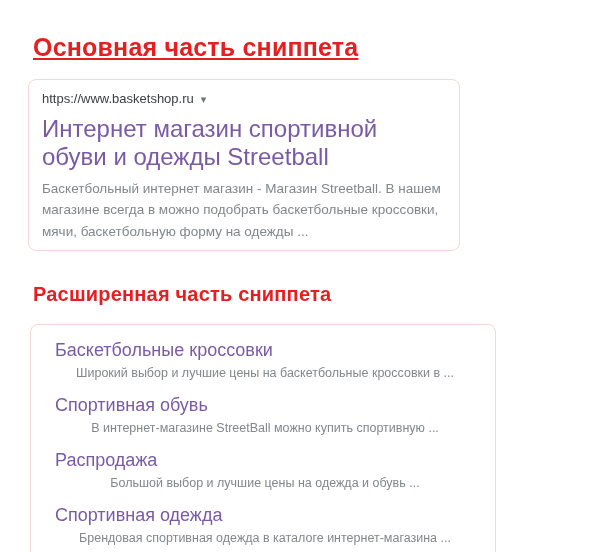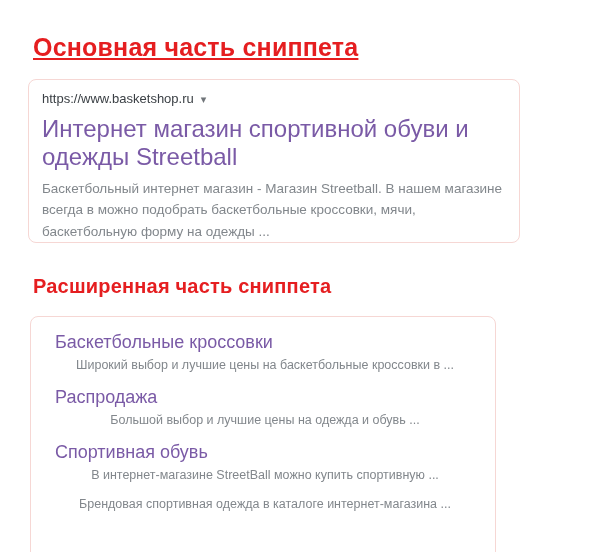--- a/index.html
+++ b/index.html
@@ -23,23 +23,23 @@
   .heading-1{font-size:25px;margin-top:33px;text-decoration:underline;}
   .heading-2{font-size:20px;margin-top:32px;}
 
   .card{
     background:#fff;
     border:1px solid var(--box-border);
     border-radius:8px;
   }
   .card-main{
     margin:17px 4px 0 28px;
-    width:492px;
+    width:432px;
     min-height:94px;
-    padding:11px 16px 0 13px;
+    padding:11px 16px 8px 13px;
   }
   .card-extended{
     margin:18px 0 0 30px;
     width:466px;
     min-height:260px;
     padding:15px 20px 14px 24px;
   }
 
   .url-line{
     display:flex;align-items:center;gap:7px;
@@ -97,26 +97,27 @@
 <h1 class="section-heading heading-2">Расширенная часть сниппета</h1>
 
 <div class="card card-extended">
 
   <div class="sitelink">
     <a class="sitelink-title">Баскетбольные кроссовки</a>
     <div class="sitelink-desc">Широкий выбор и лучшие цены на баскетбольные кроссовки в ...</div>
   </div>
 
   <div class="sitelink">
+    <a class="sitelink-title">Спортивная обувь</a>
+    <div class="sitelink-desc">В интернет-магазине StreetBall можно купить спортивную ...</div>
+  </div>
+
+  <div class="sitelink">
     <a class="sitelink-title">Распродажа</a>
     <div class="sitelink-desc">Большой выбор и лучшие цены на одежда и обувь ...</div>
   </div>
 
   <div class="sitelink">
-    <a class="sitelink-title">Спортивная обувь</a>
-    <div class="sitelink-desc">В интернет-магазине StreetBall можно купить спортивную ...</div>
-  </div>
-
-  <div class="sitelink">
+    <a class="sitelink-title">Спортивная одежда</a>
     <div class="sitelink-desc">Брендовая спортивная одежда в каталоге интернет-магазина ...</div>
   </div>
 
 </div>
 
 </body></html>

